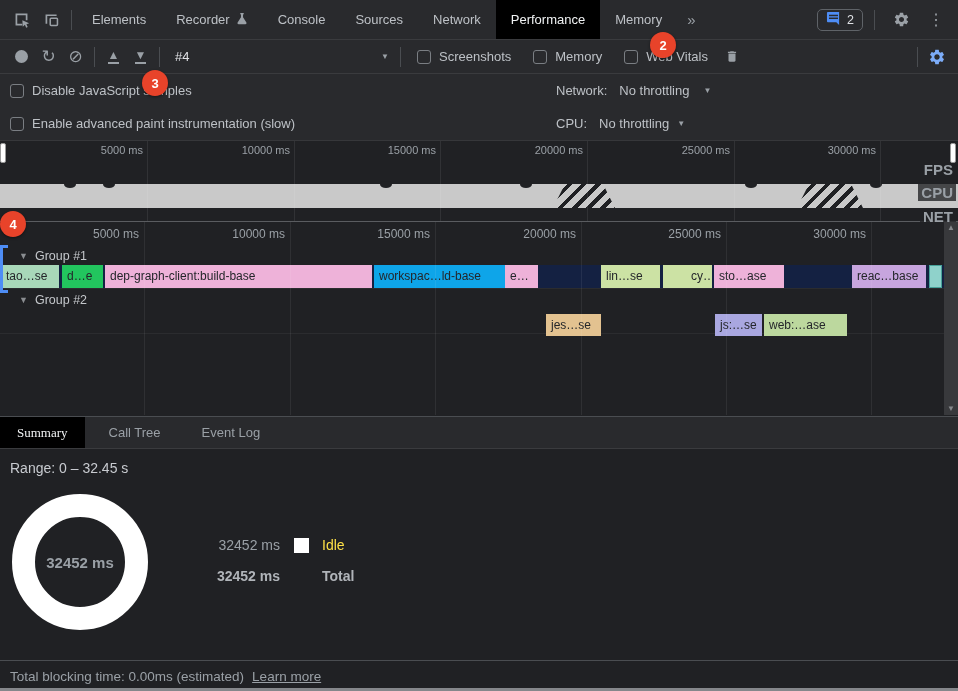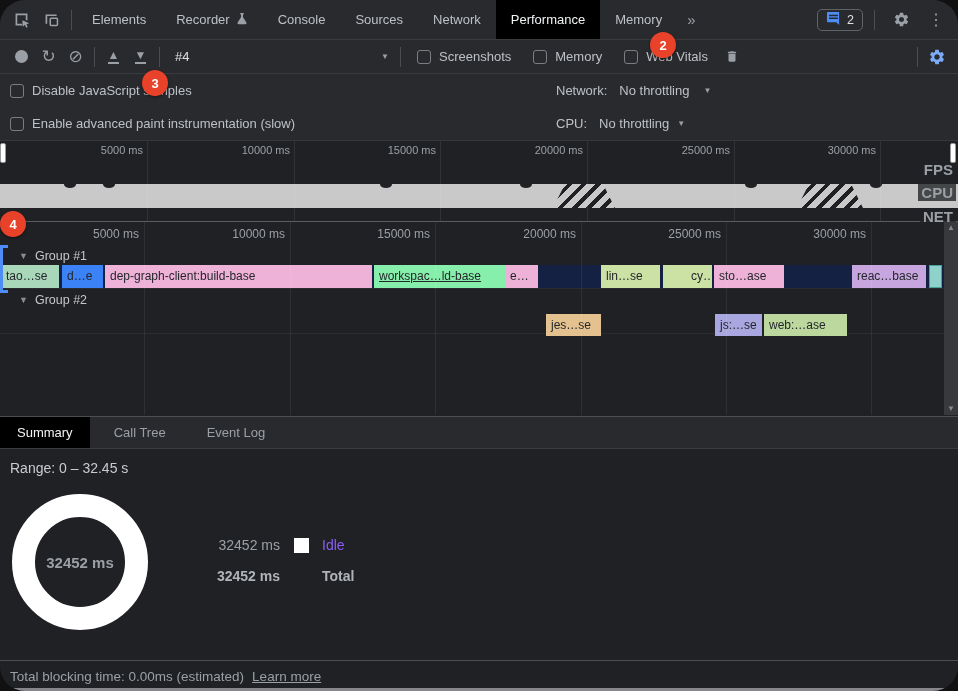--- a/index.html
+++ b/index.html
@@ -1,20 +1,20 @@
 <!DOCTYPE html>
 <html><head>
 <meta charset="utf-8">
 <style>
   * { box-sizing: border-box; margin: 0; padding: 0; }
   html,body { background:#111; }
   .app {
     position: relative; width: 958px; height: 691px; overflow: hidden;
     background: #202124; color: #dfe1e5;
-    font-family: "Liberation Sans", sans-serif; font-size: 13px; border-radius: 25px;
+    font-family: "Liberation Sans", sans-serif; font-size: 13px;
   }
   .vsep { width:1px; height:20px; background:#4a4d51; margin:0 5px; flex:0 0 auto; }
 
   
   .tabbar { position:absolute; top:0; left:0; right:0; height:40px; background:#292a2d;
             border-bottom:1px solid #3a3b3e; display:flex; align-items:center; padding-left:6px; }
   .icon-btn { width:30px; height:28px; display:flex; align-items:center; justify-content:center; color:#9aa0a6; }
   .tab { height:100%; display:flex; align-items:center; gap:6px; padding:0 15px; color:#bdc1c6; white-space:nowrap; }
   .tab.active { background:#000; color:#f1f3f4; }
   .tab-more { color:#9aa0a6; font-size:15px; padding:0 10px; }
@@ -75,35 +75,35 @@
              border-left:3px solid #4e8df5; border-top:3px solid #4e8df5; border-bottom:3px solid #4e8df5; z-index:4; }
   .vscroll { position:absolute; right:0; top:0; width:14px; height:100%; background:#38393c;
              display:flex; flex-direction:column; justify-content:space-between; align-items:center; z-index:8; }
   .vscroll span { color:#85878b; font-size:8px; line-height:12px; }
 
   
   .bottom-tabs { position:absolute; top:416px; left:0; right:0; height:33px; background:#292a2d;
                  border-top:1px solid #4a4d51; border-bottom:1px solid #3a3b3e; display:flex; align-items:stretch; }
   .btab { display:flex; align-items:center; padding:0 17px; color:#9aa0a6; }
   .btab + .btab { margin-left:7px; }
-  .btab.active { background:#000; color:#f1f3f4; }
+  .btab.active { background:#000; color:#f1f3f4;font-family:Liberation Serif, serif; }
 
   
   .summary { position:absolute; top:450px; left:0; right:0; height:210px; background:#202124; }
   .range { position:absolute; top:10px; left:10px; font-size:14px; color:#c8cbd0; }
   .donut { position:absolute; top:44px; left:12px; width:136px; height:136px; border-radius:50%;
            border:23px solid #fff; }
   .donut-label { position:absolute; top:44px; left:12px; width:136px; height:136px; display:flex;
                  align-items:center; justify-content:center; font-weight:bold; font-size:15px; color:#9aa0a6; }
   .legend { position:absolute; left:205px; top:86px; display:flex; flex-direction:column; gap:13px; font-size:14px; }
   .lrow { display:flex; align-items:center; height:18px; }
   .lval { width:75px; text-align:right; color:#9aa0a6; }
   .lswatch { width:15px; height:15px; margin:0 13px 0 14px; background:#fff; flex:0 0 auto; }
   .lswatch.hidden { visibility:hidden; }
-  .llabel { color:#8b5cf6; }
+  .llabel { color:#fde047; }
   .lrow.bold .lval, .lrow.bold .llabel { font-weight:bold; color:#b0b4b9; }
 
   
   .footer { position:absolute; top:660px; left:0; right:0; height:31px; background:#202124;
             border-top:1px solid #4a4d51; display:flex; align-items:center; gap:8px;
             padding:0 10px; font-size:13.5px; color:#9aa0a6; }
   .learn-more { color:#9aa0a6; text-decoration:underline; }
   .bottom-edge { position:absolute; left:0; right:0; bottom:0; height:3px; background:#85878b; z-index:20; }
 
   
@@ -287,23 +287,23 @@
 
   <div class="flamechart" id="fc">
     <div class="fc-hline" style="top:66px;"></div>
     <div class="fc-hline" style="top:111px;"></div>
     <div class="group-header" style="top:24px;">
       <span class="tri">▼</span>
       <span>Group #1</span>
     </div>
     <div class="track" id="track1" style="top: 43px; height: 23px; background: rgb(20, 33, 66);">
         <div class="bar" style="left: 1px; width: 58px; background: rgb(168, 216, 185);">tao…se</div>
-        <div class="bar" style="left: 62px; width: 41px; background: #3b82f6;">d…e</div>
+        <div class="bar" style="left: 62px; width: 41px; background: #22c55e;">d…e</div>
         <div class="bar" style="left: 105px; width: 267px; background: rgb(238, 178, 217);">dep-graph-client:build-base</div>
-        <div class="bar" style="left: 374px; width: 152px; background: #86efac; text-decoration: underline;">workspac…ld-base</div>
+        <div class="bar" style="left: 374px; width: 152px; background: #0ea5e9;">workspac…ld-base</div>
         <div class="bar" style="left: 505px; width: 33px; background: rgb(238, 178, 217);">e…</div>
         <div class="bar" style="left: 601px; width: 59px; background: rgb(204, 226, 164);">lin…se</div>
         <div class="bar" style="left: 663px; width: 49px; background: rgb(204, 226, 164); padding-left: 28px;">cy…se</div>
         <div class="bar" style="left: 714px; width: 70px; background: rgb(238, 178, 217);">sto…ase</div>
         <div class="bar" style="left: 852px; width: 74px; background: rgb(199, 165, 222);">reac…base</div>
         <div class="bar" style="left: 929px; width: 13px; background: rgb(143, 210, 203); border: 1px solid rgb(71, 162, 154);"></div>
       </div>
     <div class="group-header" style="top:68px;">
       <span class="tri">▼</span>
       <span>Group #2</span>

